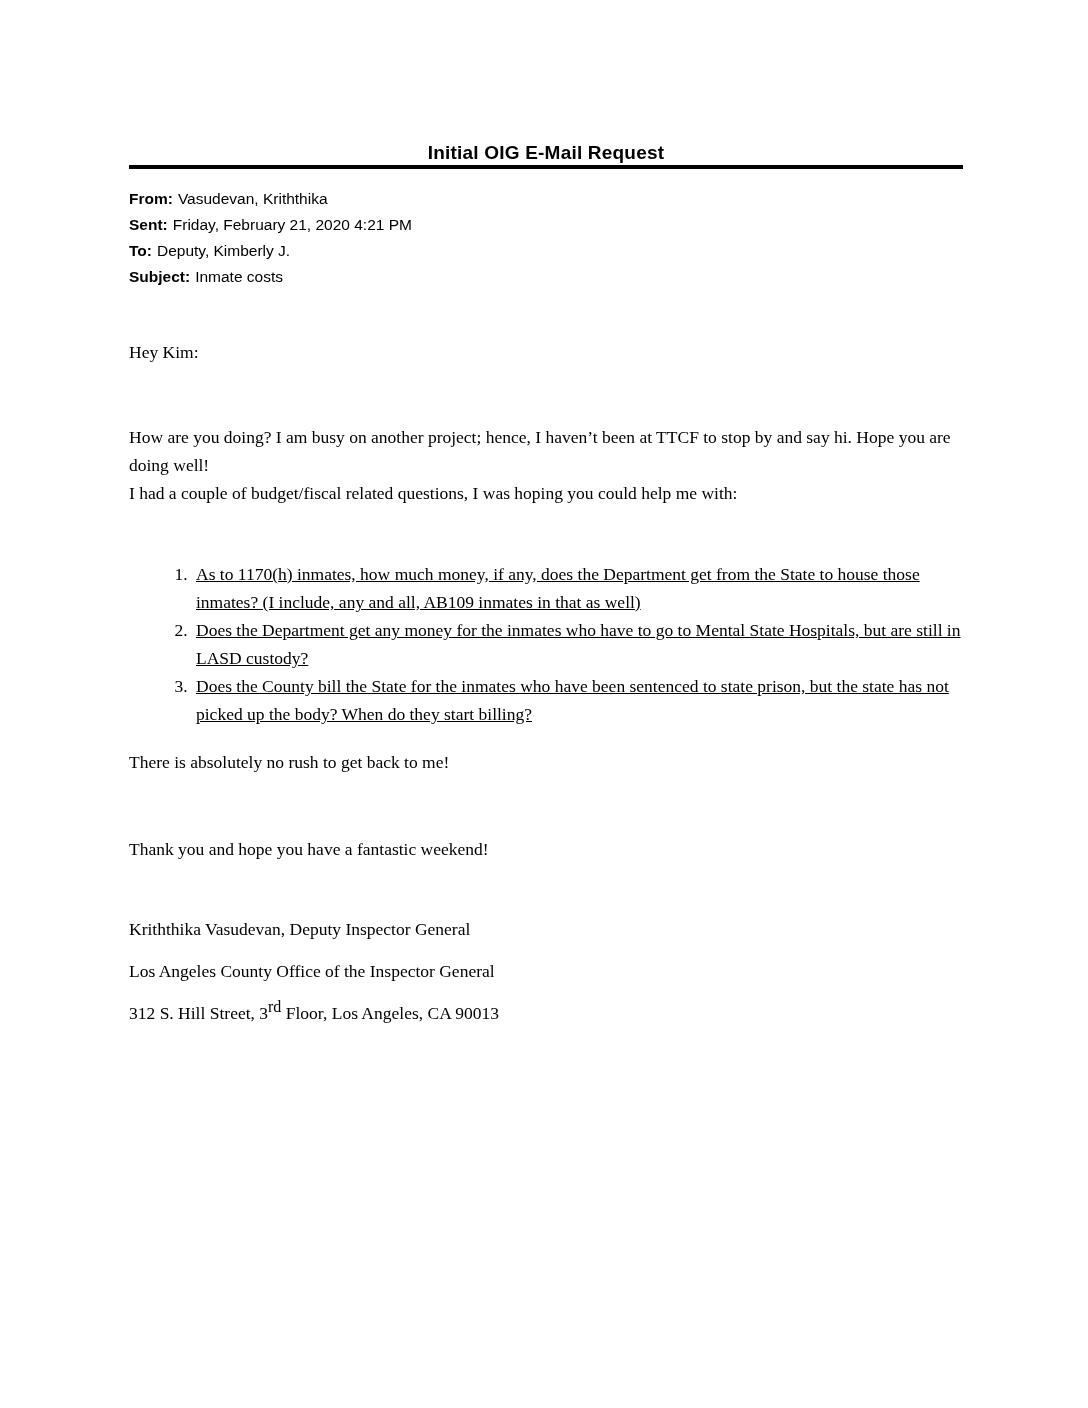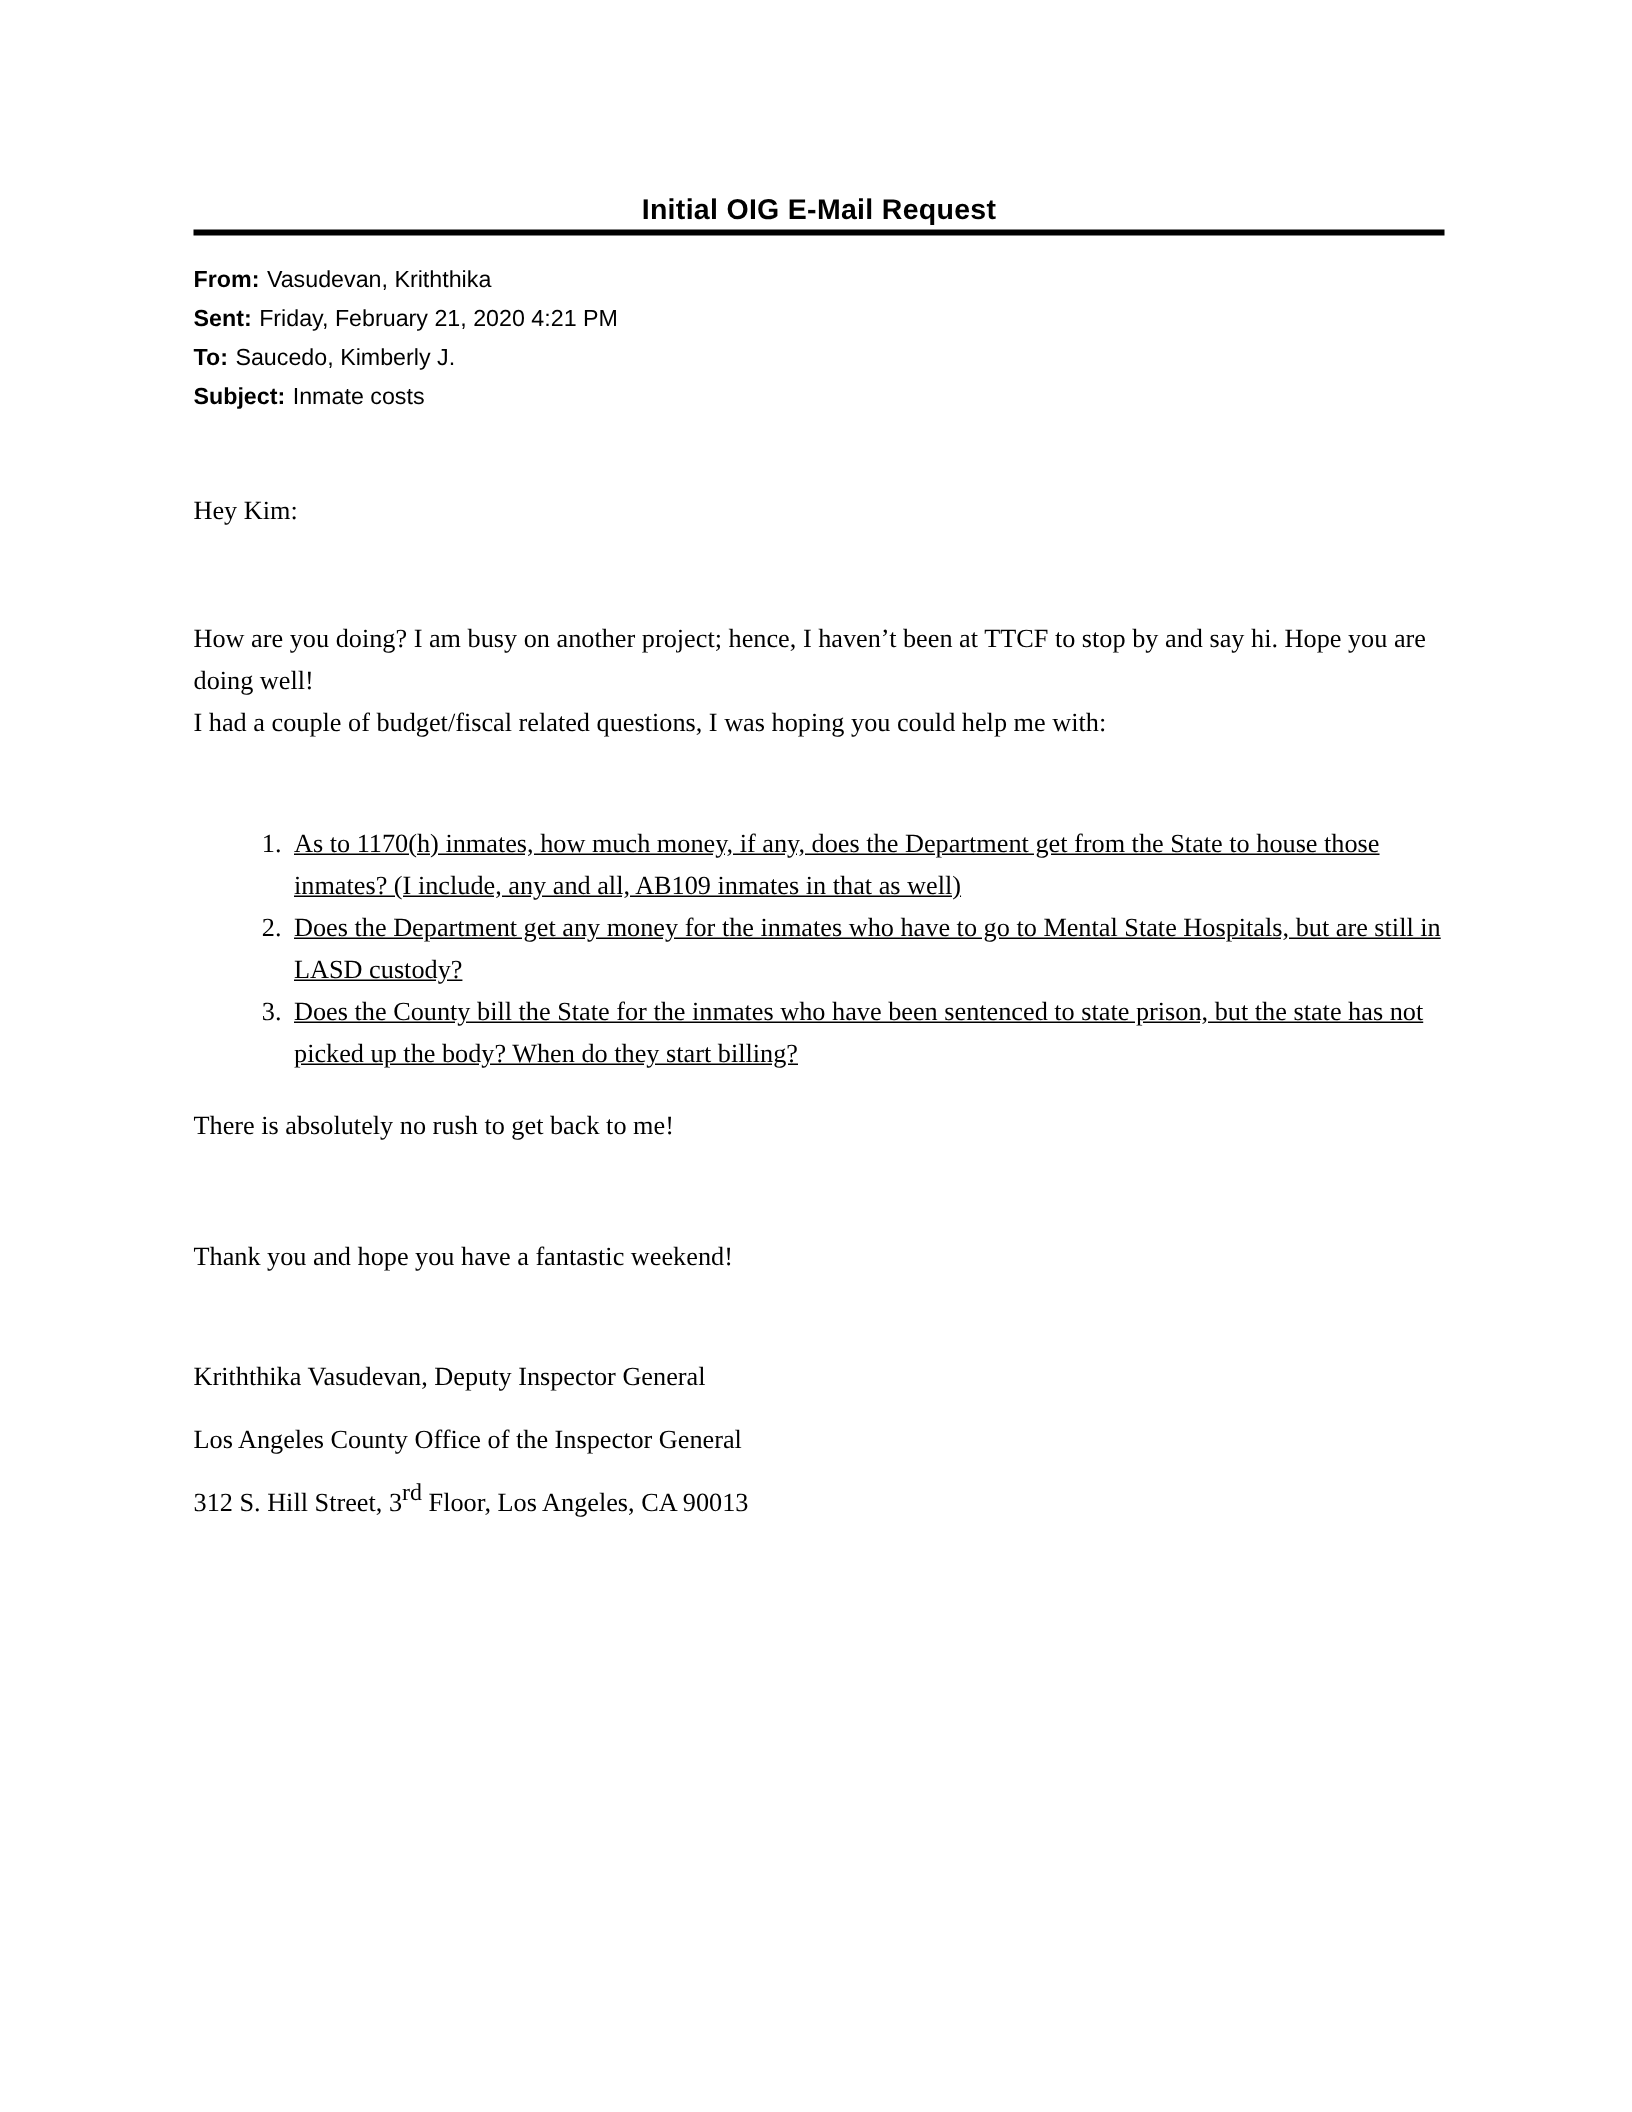--- a/index.html
+++ b/index.html
@@ -10,21 +10,21 @@
   body {
     width: 1088px;
     height: 1408px;
     position: relative;
     color: #000000;
     -webkit-font-smoothing: antialiased;
   }
   .page {
     position: absolute;
     left: 129px;
-    top: 0;
+    top: 12px;
     width: 834px;
   }
   .doc-title {
     margin-top: 131px;
     text-align: center;
     font-family: "Liberation Sans", sans-serif;
     font-weight: bold;
     font-size: 19px;
     line-height: 20px;
     letter-spacing: 0.2px;
@@ -83,21 +83,21 @@
   <hr class="title-rule">
 
   <div class="email-header">
     <div class="hdr-line">
       <span class="hdr-label">From:</span><span class="hdr-value">Vasudevan, Kriththika</span>
     </div>
     <div class="hdr-line">
       <span class="hdr-label">Sent:</span><span class="hdr-value">Friday, February 21, 2020 4:21 PM</span>
     </div>
     <div class="hdr-line">
-      <span class="hdr-label">To:</span><span class="hdr-value">Saucedo, Kimberly J.</span>
+      <span class="hdr-label">To:</span><span class="hdr-value">Deputy, Kimberly J.</span>
     </div>
     <div class="hdr-line">
       <span class="hdr-label">Subject:</span><span class="hdr-value">Inmate costs</span>
     </div>
   </div>
 
   <div class="body-text">
 
     <p class="greeting">Hey Kim:</p>
 

